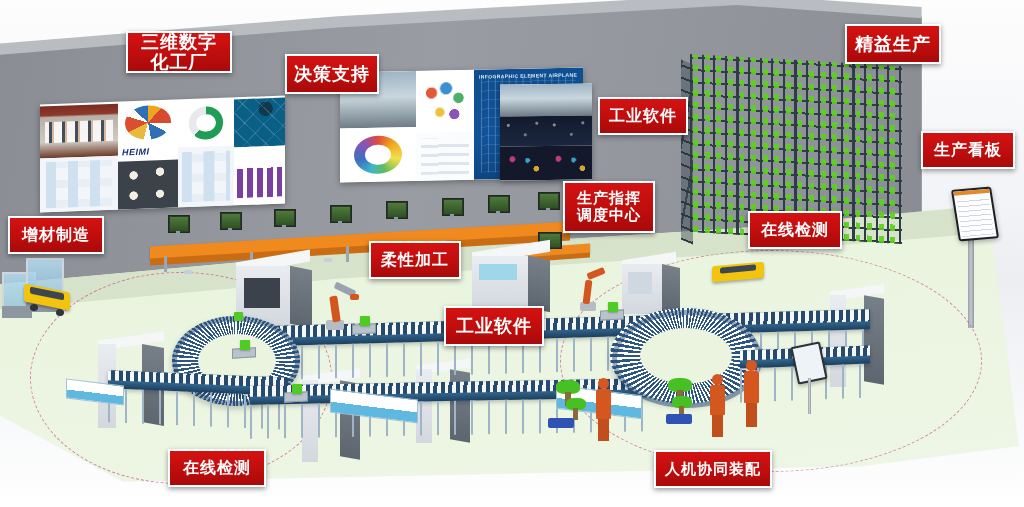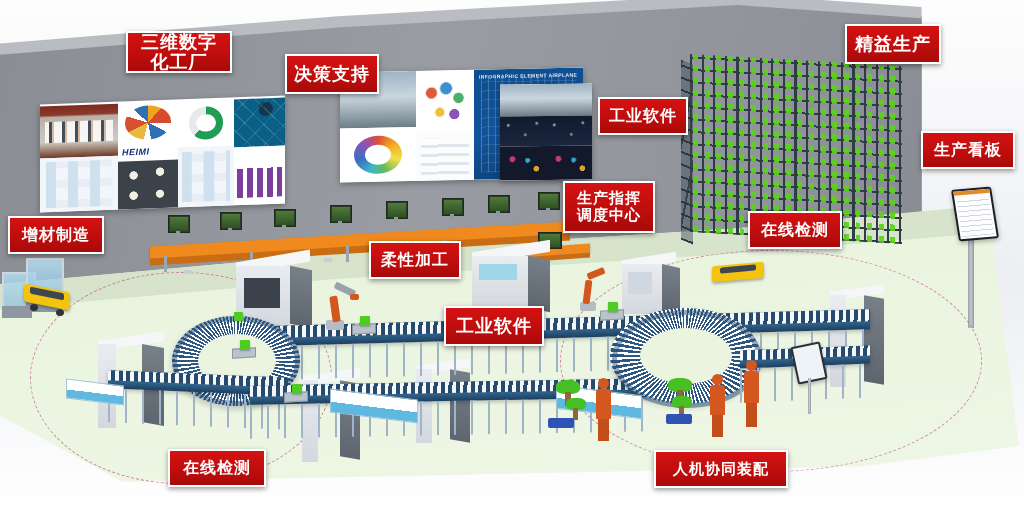--- a/index.html
+++ b/index.html
@@ -552,16 +552,16 @@
 
   <div class="label l2" style="left:748px;top:211px;width:94px;height:38px;">在线检测</div>
 
   <div class="label l2" style="left:369px;top:241px;width:92px;height:38px;">柔性加工</div>
 
   <div class="label l1" style="left:444px;top:306px;width:100px;height:40px;">工业软件</div>
 
   <div class="label l2" style="left:168px;top:449px;width:98px;height:38px;">在线检测</div>
 
 
-  <div class="label l3" style="left:654px;top:450px;width:134px;height:38px;">人机协同装配</div>
+  <div class="label l3" style="left:654px;top:450px;width:118px;height:38px;">人机协同装配</div>
 
 
 </div>
 
 </body></html>

